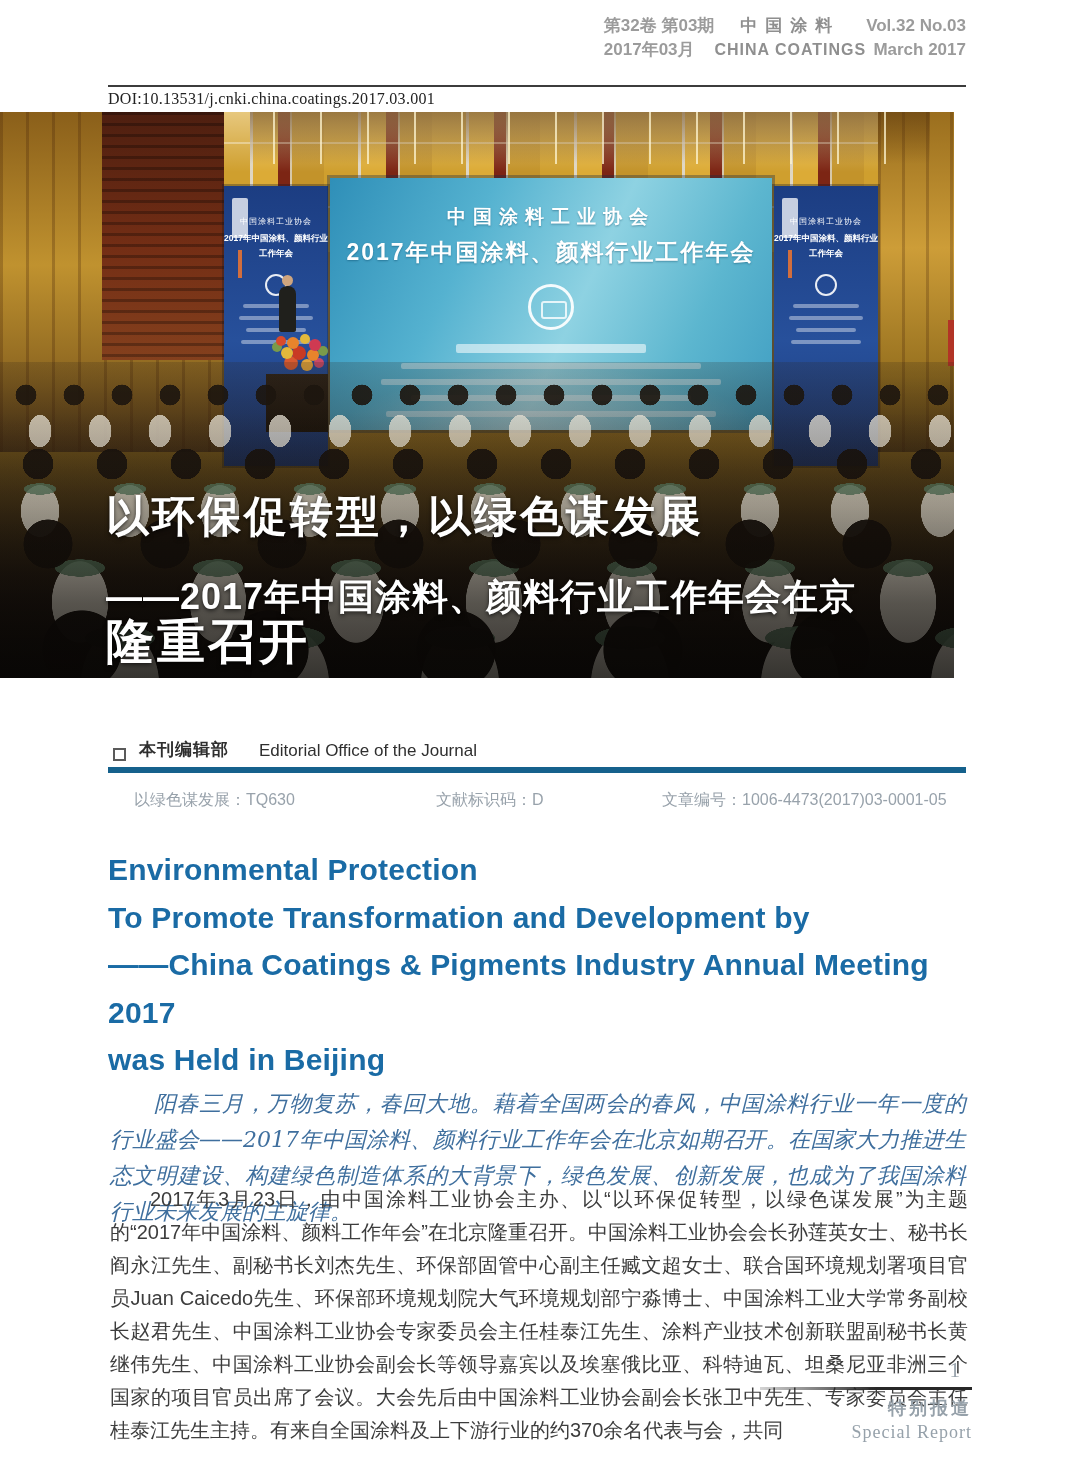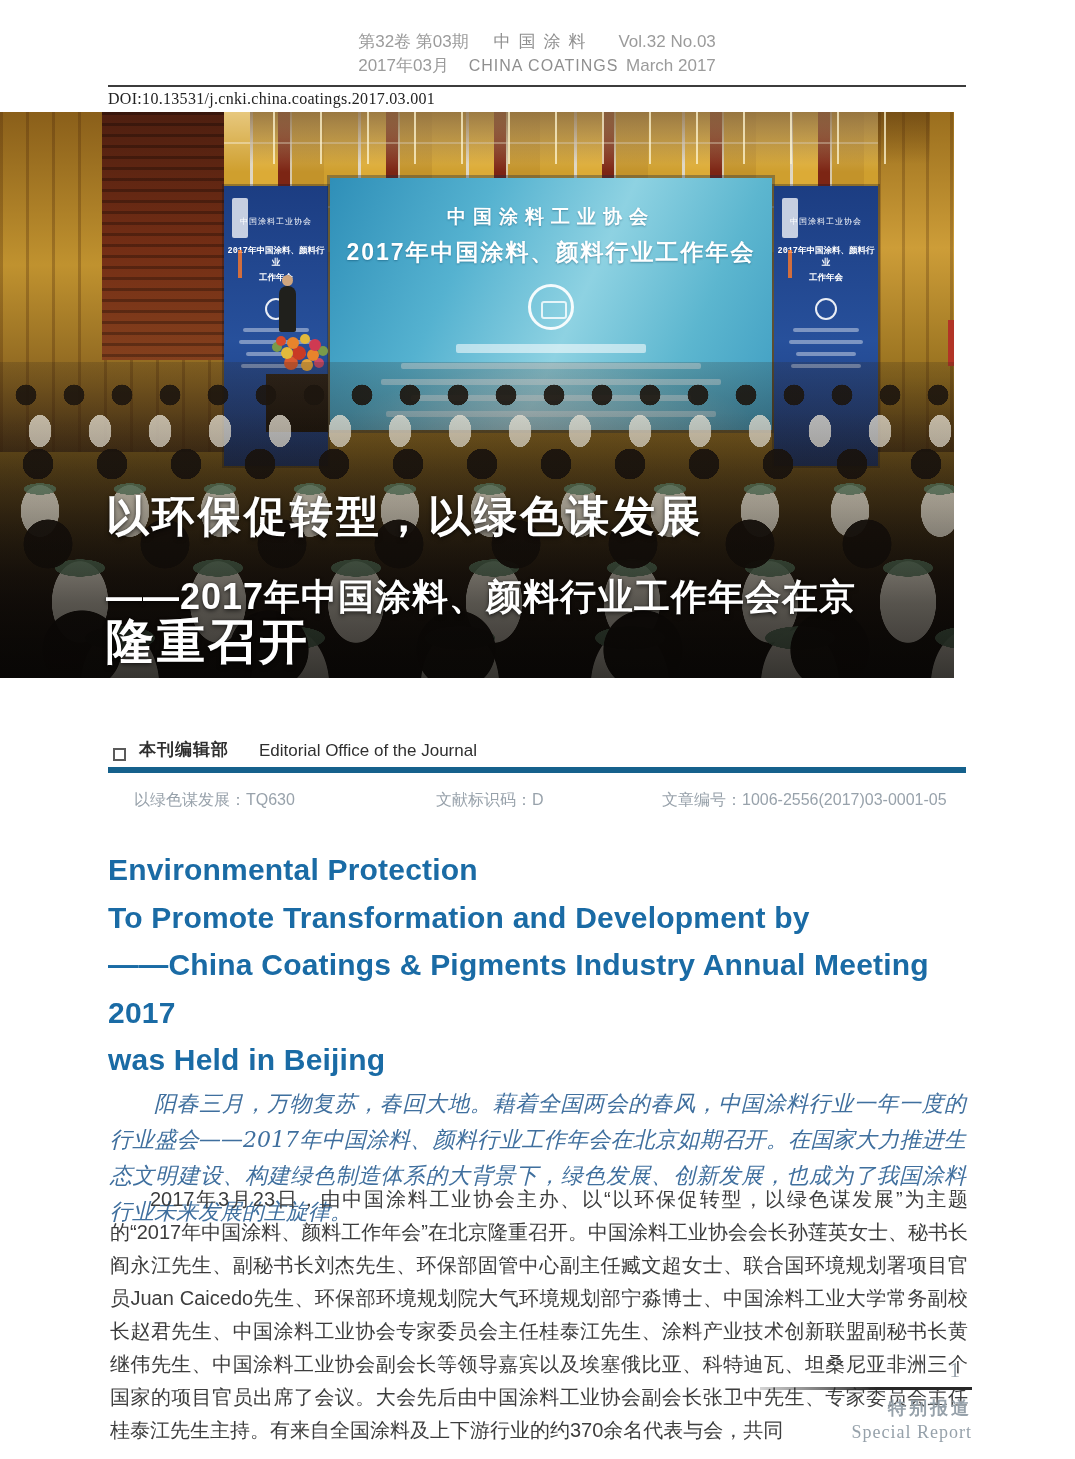--- a/index.html
+++ b/index.html
@@ -1,20 +1,20 @@
 <!DOCTYPE html>
 <html><head>
 <meta charset="utf-8">
 <style>
   * { margin:0; padding:0; box-sizing:border-box; }
   body { background:#ffffff; font-family:"Liberation Sans", sans-serif; }
   .page { position:relative; width:1075px; height:1459px; background:#fff; overflow:hidden; margin:0 auto; }
 
   
-  .hdr { position:absolute; left:108px; top:30px; width:858px; display:flex; justify-content:center; }
+  .hdr { position:absolute; left:108px; top:14px; width:858px; display:flex; justify-content:flex-end;font-weight:bold; }
   .hdr .col { line-height:24px; font-size:17px; color:#9b9b9b; }
   .hdr .c-left { text-align:left; }
   .hdr .c-center { text-align:center; color:#8f8f8f; }
   .hdr .c-center .cn { letter-spacing:8px; }
   .hdr .c-center .en { letter-spacing:1px; font-size:16px; }
   .hdr .c-right { text-align:right; }
   .hdr-rule { position:absolute; left:108px; top:85px; width:858px; height:2px; background:#3c3c3c; }
   .doi { position:absolute; left:108px; top:90px; font-family:"Liberation Serif", serif; font-size:16px; color:#222; letter-spacing:.3px; }
 
   
@@ -57,21 +57,21 @@
   .logo-ring::after { content:""; position:absolute; left:10px; top:14px; width:22px; height:14px; border:2px solid rgba(255,255,255,.8); border-radius:3px; }
   .scr-date { width:190px; height:9px; background:rgba(255,255,255,.55); border-radius:2px; margin:14px auto 0; }
   .scr-row { height:6px; background:rgba(255,255,255,.42); border-radius:2px; margin:10px auto 0; }
   .r1{width:300px;} .r2{width:340px;} .r3{width:280px;} .r4{width:330px;}
 
   
   .banner { position:absolute; top:74px; width:104px; height:280px; color:#fff; text-align:center;
     background:linear-gradient(180deg,#1c3d82 0%, #27509b 55%, #1b3a7c 100%); box-shadow:0 0 0 2px rgba(10,20,40,.3); }
   .banner.left { left:224px; } .banner.right { left:774px; }
   .bn-l1 { margin-top:30px; font-size:8px; letter-spacing:1px; opacity:.95; }
-  .bn-l2 { margin-top:18px; font-size:8.5px; font-weight:bold;font-family:Liberation Mono, monospace; }
+  .bn-l2 { margin-top:6px; font-size:8.5px; font-weight:bold; }
   .bn-l3 { margin-top:3px; font-size:8.5px; font-weight:bold; }
   .bn-ring { width:22px; height:22px; border:2px solid rgba(255,255,255,.9); border-radius:50%; margin:14px auto 0; }
   .bn-bar { height:4px; background:rgba(255,255,255,.4); border-radius:2px; margin:8px auto 0; }
   .b1{width:66px;} .b2{width:74px;} .b3{width:60px;} .b4{width:70px;}
   .bn-glyph { position:absolute; left:8px; top:12px; width:16px; height:40px; background:rgba(255,255,255,.75); border-radius:2px;
     box-shadow:0 46px 0 -6px rgba(255,120,40,.8); }
 
   
   .speaker { position:absolute; left:279px; top:174px; width:17px; height:46px; background:#20201c; border-radius:8px 8px 2px 2px; }
   .speaker::before { content:""; position:absolute; left:3px; top:-11px; width:11px; height:11px; border-radius:50%; background:#cfa57e; }
@@ -233,21 +233,21 @@
     <span class="byline-square"></span>
     <span class="byline-cn">本刊编辑部</span>
     <span class="byline-en">Editorial Office of the Journal</span>
   </div>
 
   <div class="blue-rule"></div>
 
   <div class="meta-row">
     <span class="m1">以绿色谋发展：TQ630</span>
     <span class="m2">文献标识码：D</span>
-    <span class="m3">文章编号：1006-2556(2017)03-0001-05</span>
+    <span class="m3">文章编号：1006-4473(2017)03-0001-05</span>
   </div>
 
   <h1 class="title-en">
     <div>Environmental Protection</div>
     <div>To Promote Transformation and Development by</div>
     <div>——China Coatings &amp; Pigments Industry Annual Meeting 2017</div>
     <div>was Held in Beijing</div>
   </h1>
 
   <p class="lead">阳春三月，万物复苏，春回大地。藉着全国两会的春风，中国涂料行业一年一度的行业盛会——2017年中国涂料、颜料行业工作年会在北京如期召开。在国家大力推进生态文明建设、构建绿色制造体系的大背景下，绿色发展、创新发展，也成为了我国涂料行业未来发展的主旋律。</p>

